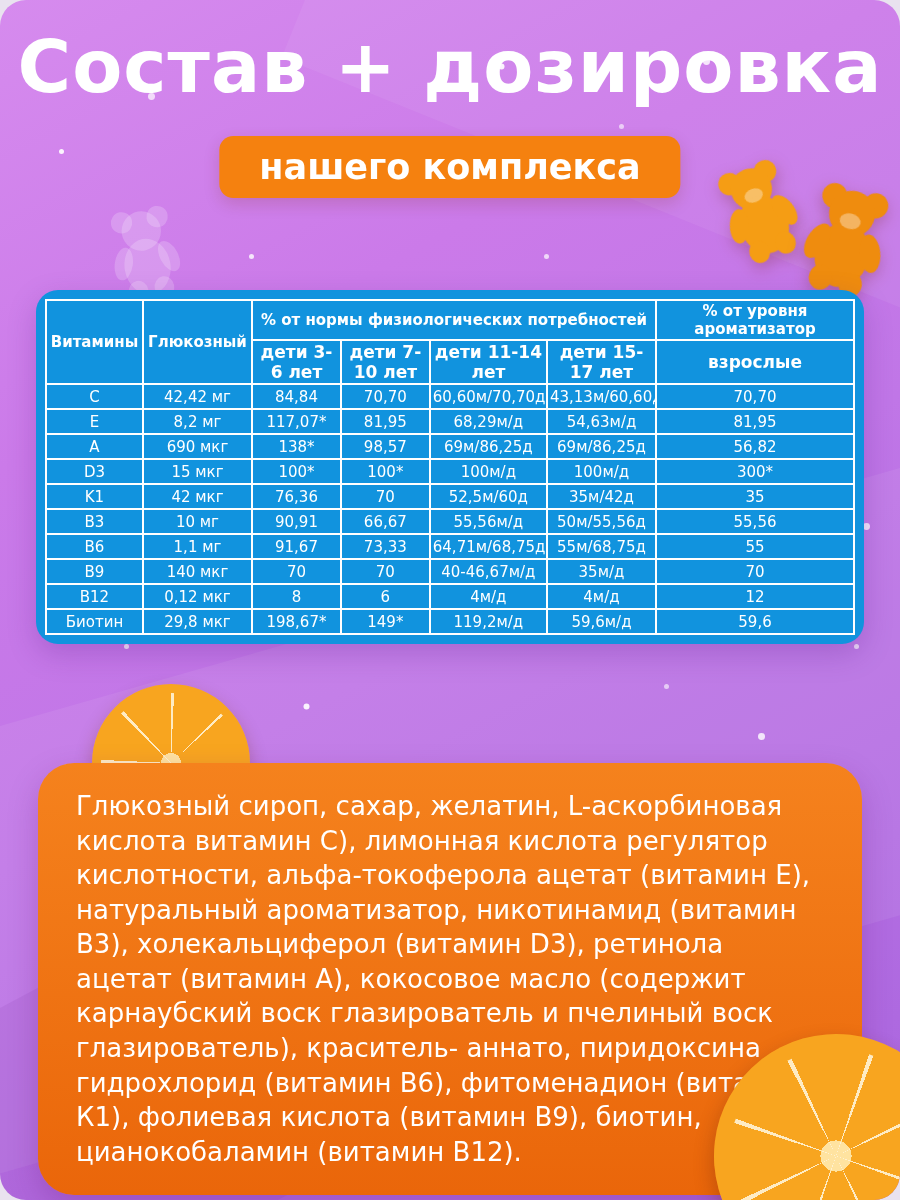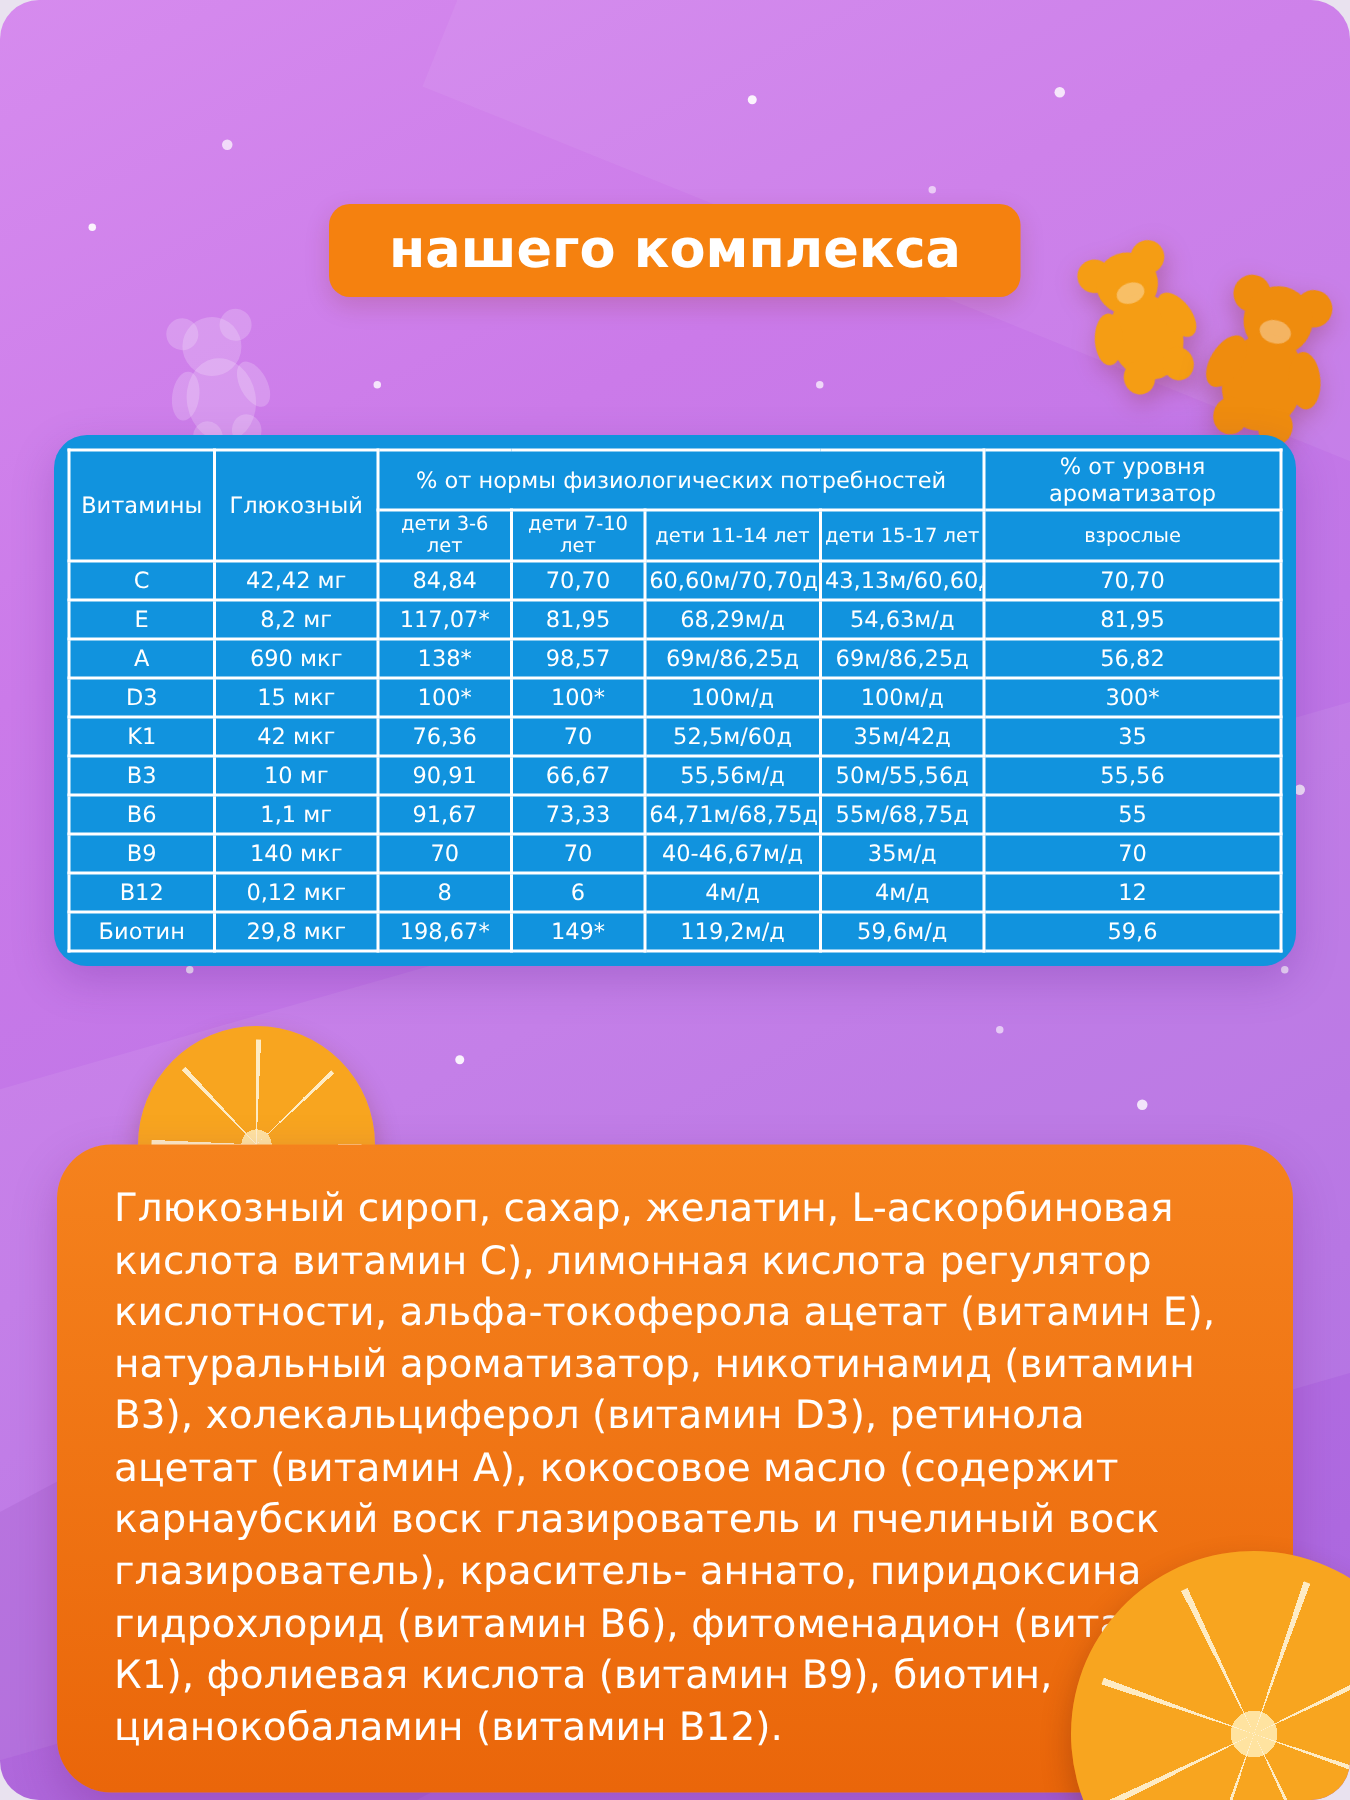--- a/index.html
+++ b/index.html
@@ -48,24 +48,24 @@
   .bear-2 { left:798px; top:180px; width:96px; height:116px; transform:rotate(14deg); color:#ef8c0e; }
   .bear-faint { left:104px; top:202px; width:82px; height:100px; transform:rotate(-10deg);
     color:rgba(255,255,255,0.20); filter:none; }
   
   .table-wrap { position:absolute; left:36px; top:290px; width:828px; height:354px;
     background:#1193de; border-radius:22px; padding:9px; box-sizing:border-box;
     box-shadow:0 10px 28px rgba(90,30,140,.25); }
   table { width:100%; height:100%; border-collapse:collapse; table-layout:fixed;
     color:#fff; text-align:center; }
   th, td { border:2px solid #fff; padding:1px 2px; overflow:hidden; }
-  thead th { font-weight:400;margin-left:14px; }
+  thead th { font-weight:700;margin-left:14px; }
   th.group { font-size:15px; height:32px; }
   th.side  { font-size:15px;border-radius:14px; }
-  th.sub   { font-size:13px; height:28px; }
+  th.sub   { font-size:17px; height:28px; }
   tbody td { font-size:15px; font-weight:500; }
   
   .ingredients { position:absolute; left:38px; top:763px; width:824px; min-height:346px;
     background:linear-gradient(180deg,#f5821d 0%,#ea660a 100%);
     border-radius:36px; padding:26px 38px; box-sizing:border-box; z-index:3;
     box-shadow:0 12px 30px rgba(110,30,130,.28); }
   .ingredients p { margin:0; color:#fff; font-size:26px; line-height:1.33; font-weight:500; }
   
   .orange-slice { position:absolute; border-radius:50%;
     background: radial-gradient(circle, #ffe3a0 0 9%, #f8a51f 9% 84%, #ffd98e 84% 90%, #f29014 90% 100%);
@@ -77,20 +77,21 @@
 </style>
 </head>
 <body>
 
 <div class="page">
   <div class="bg-shape a"></div>
   <div class="bg-shape b"></div>
   <div class="bg-shape c"></div>
   <div class="sparkles"></div>
 
+  <div class="title">Состав + дозировка</div>
   <div class="badge">нашего комплекса</div>
 
   <div class="bear bear-faint">
     <svg viewBox="0 0 100 120" fill="currentColor">
       <circle cx="28" cy="20" r="13"></circle>
         <circle cx="72" cy="20" r="13"></circle>
       <circle cx="50" cy="34" r="24"></circle>
         <ellipse cx="50" cy="78" rx="28" ry="34"></ellipse>
       <ellipse cx="22" cy="70" rx="11" ry="20" transform="rotate(18 22 70)"></ellipse>
       <ellipse cx="78" cy="70" rx="11" ry="20" transform="rotate(-18 78 70)"></ellipse>

